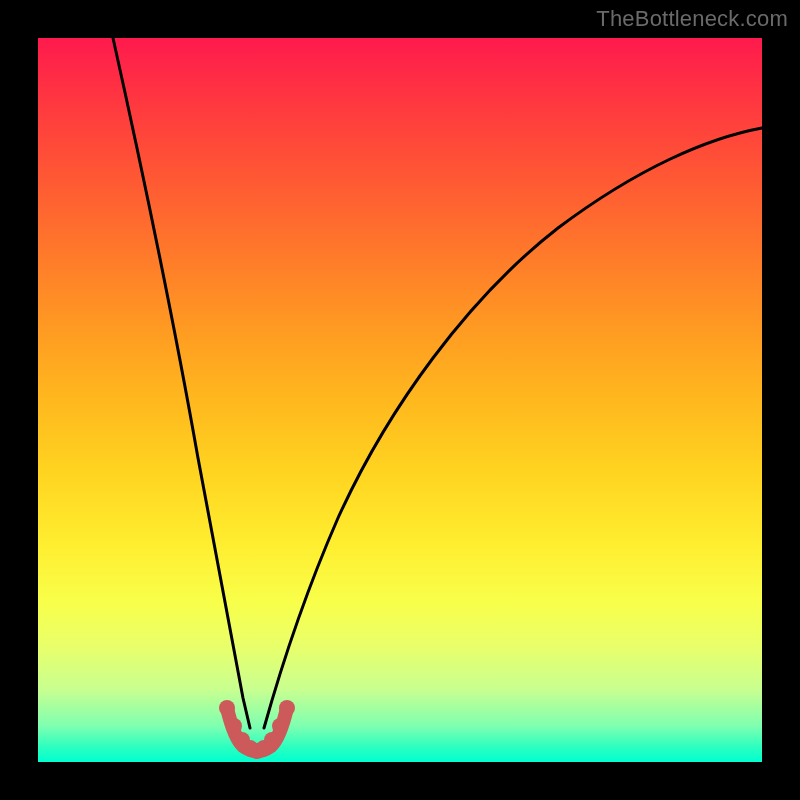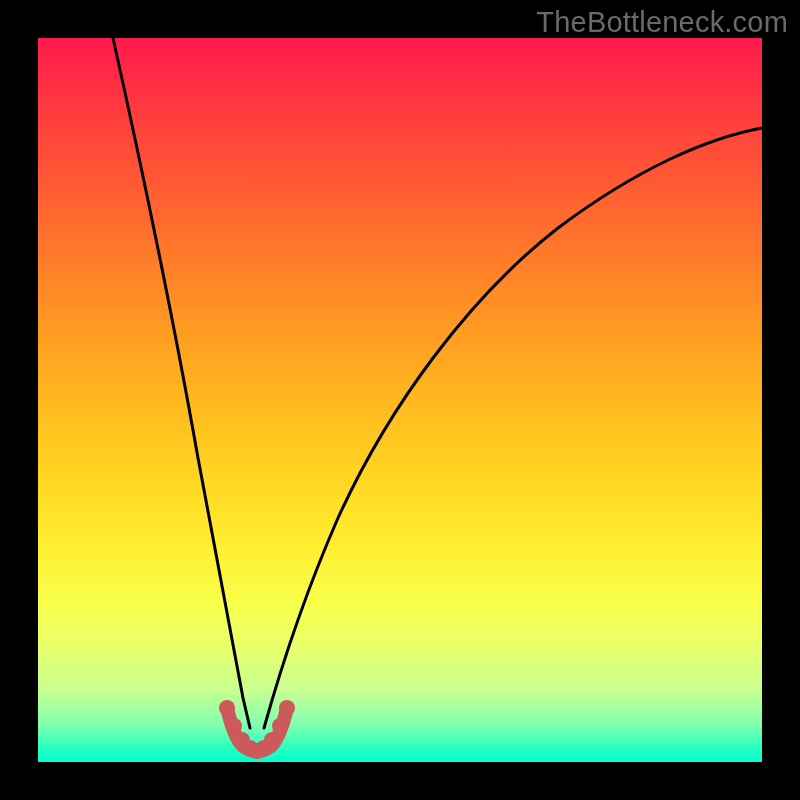--- a/index.html
+++ b/index.html
@@ -40,21 +40,21 @@
       #7fffb0 95%,
       #2affc0 98%,
       #00ffd0 100%
     );
   }
   .watermark {
     position: absolute;
     top: 6px;
     right: 12px;
     color: #6a6a6a;
-    font-size: 29px;
+    font-size: 22px;
     letter-spacing: 0.2px;
     font-weight: 500;
     user-select: none;
   }
   svg.curve {
     position: absolute;
     left: 0;
     top: 0;
     width: 724px;
     height: 724px;

